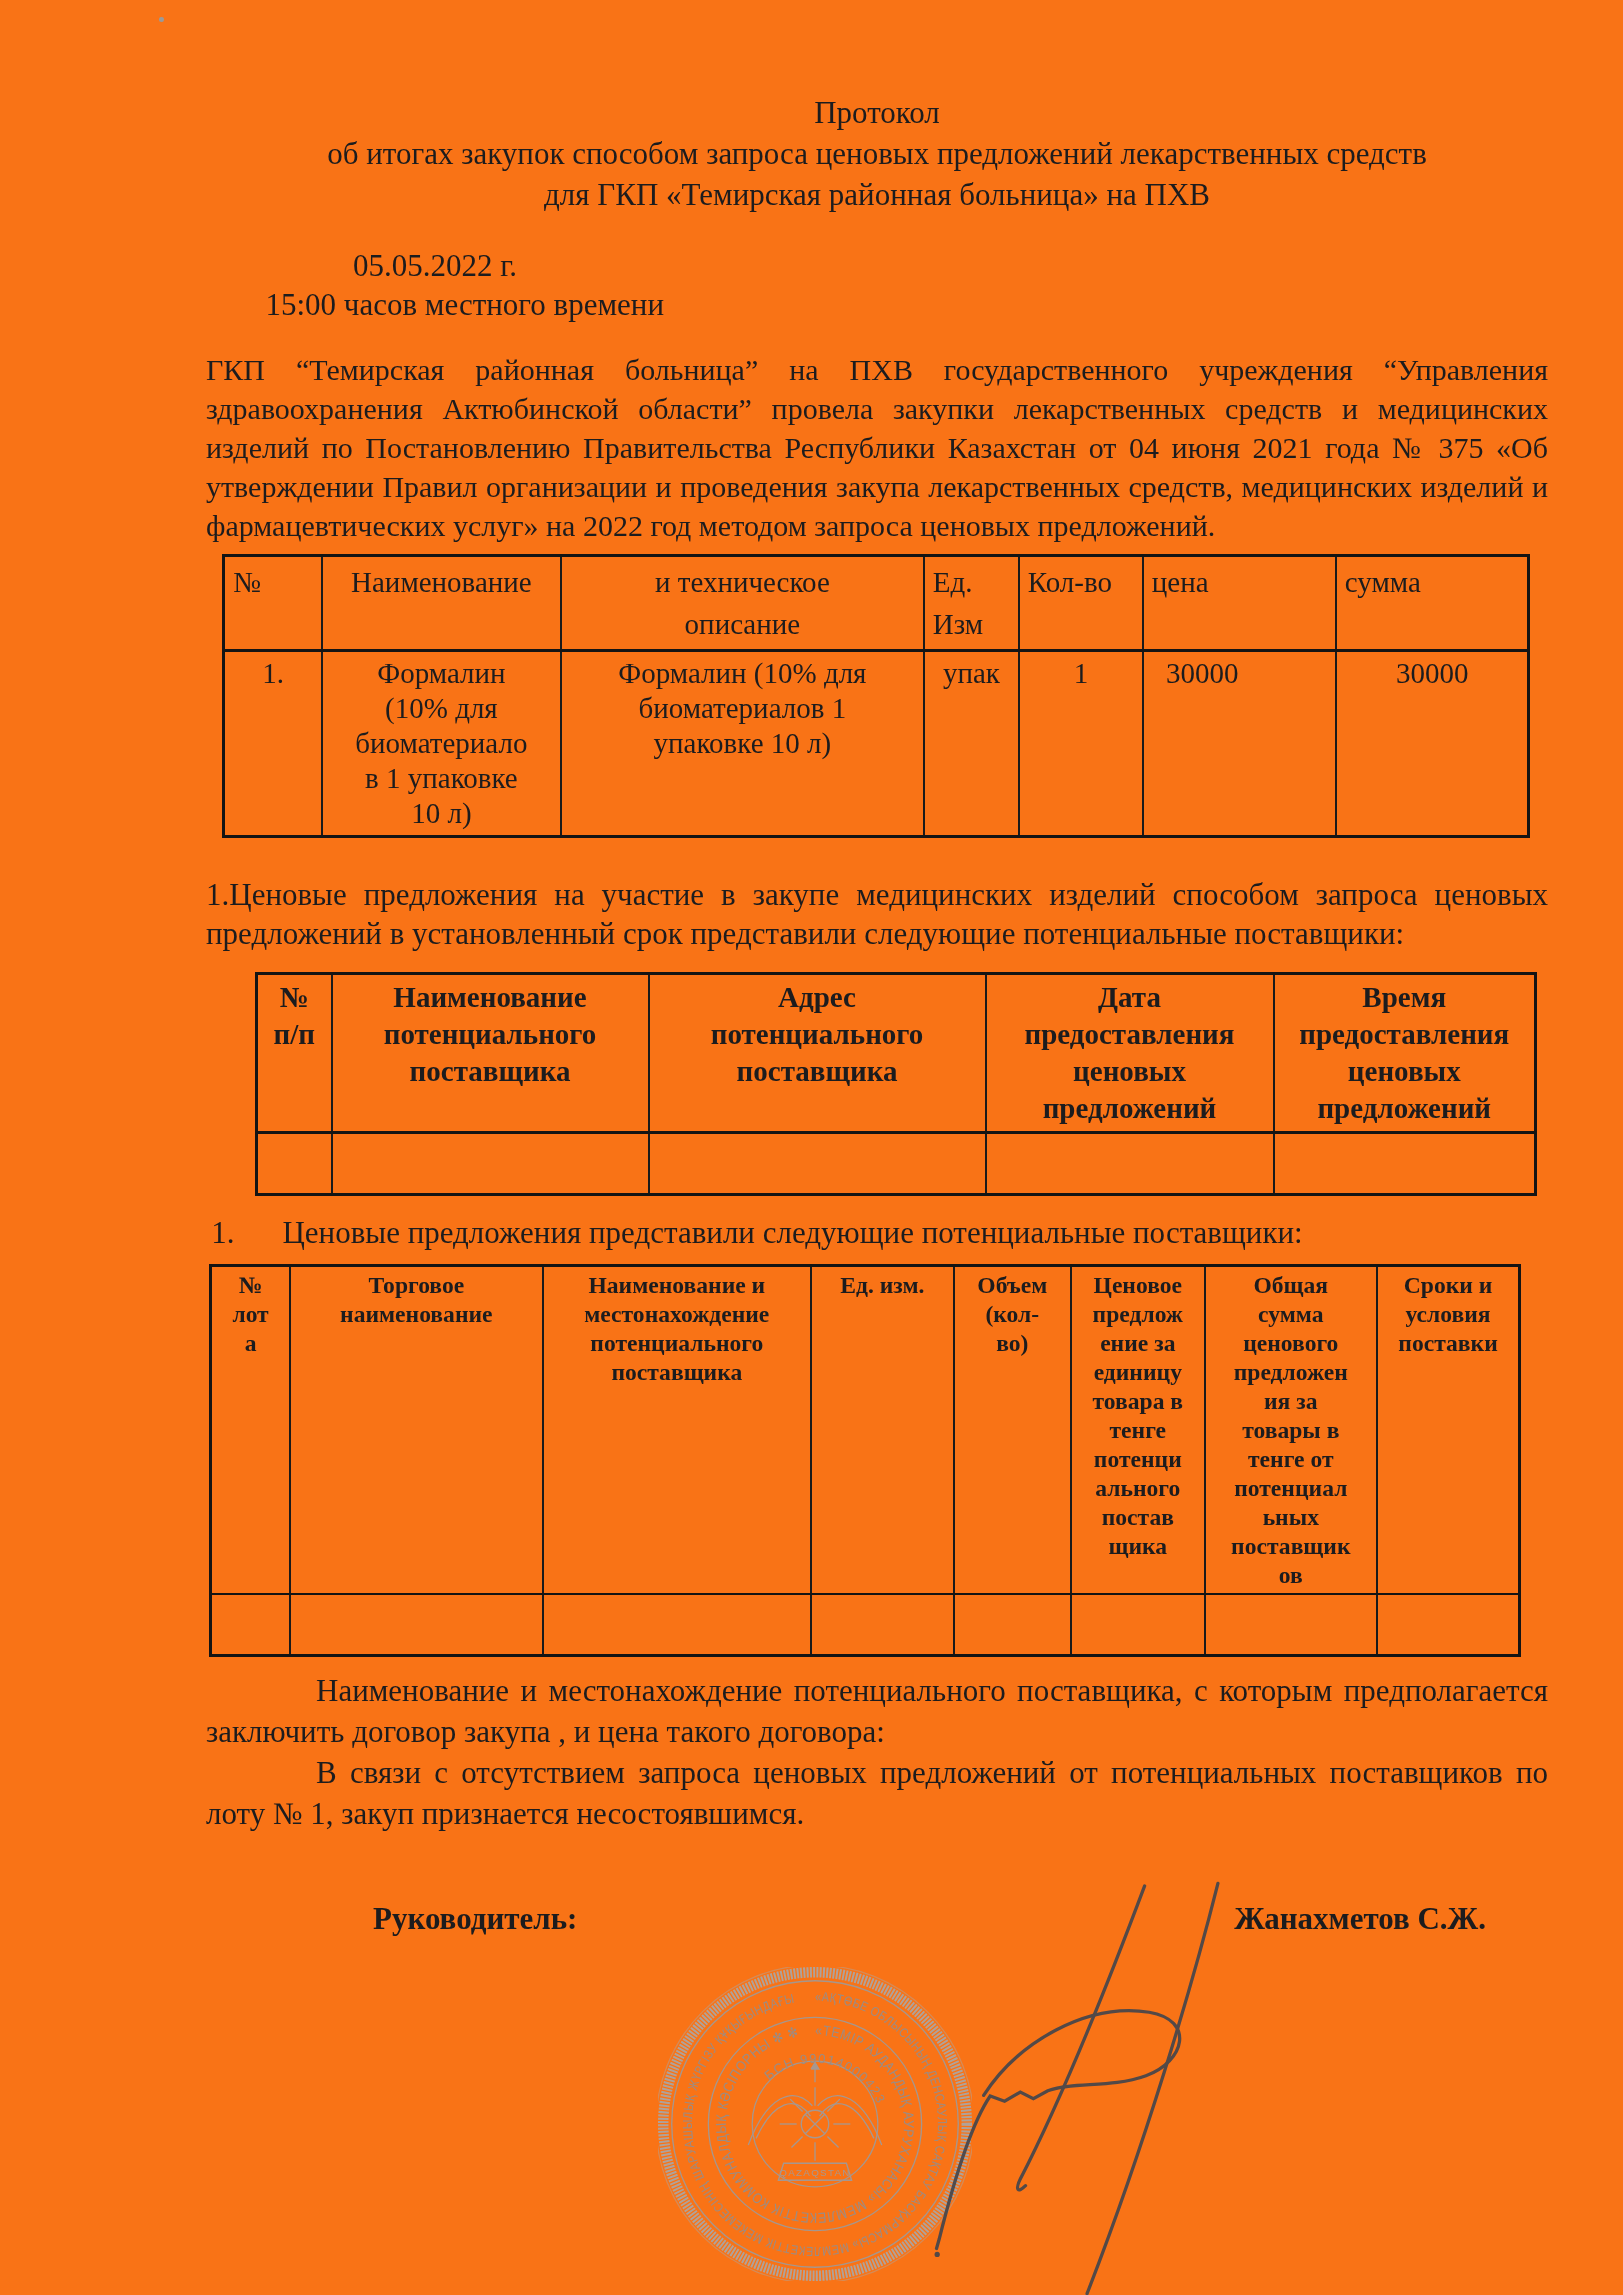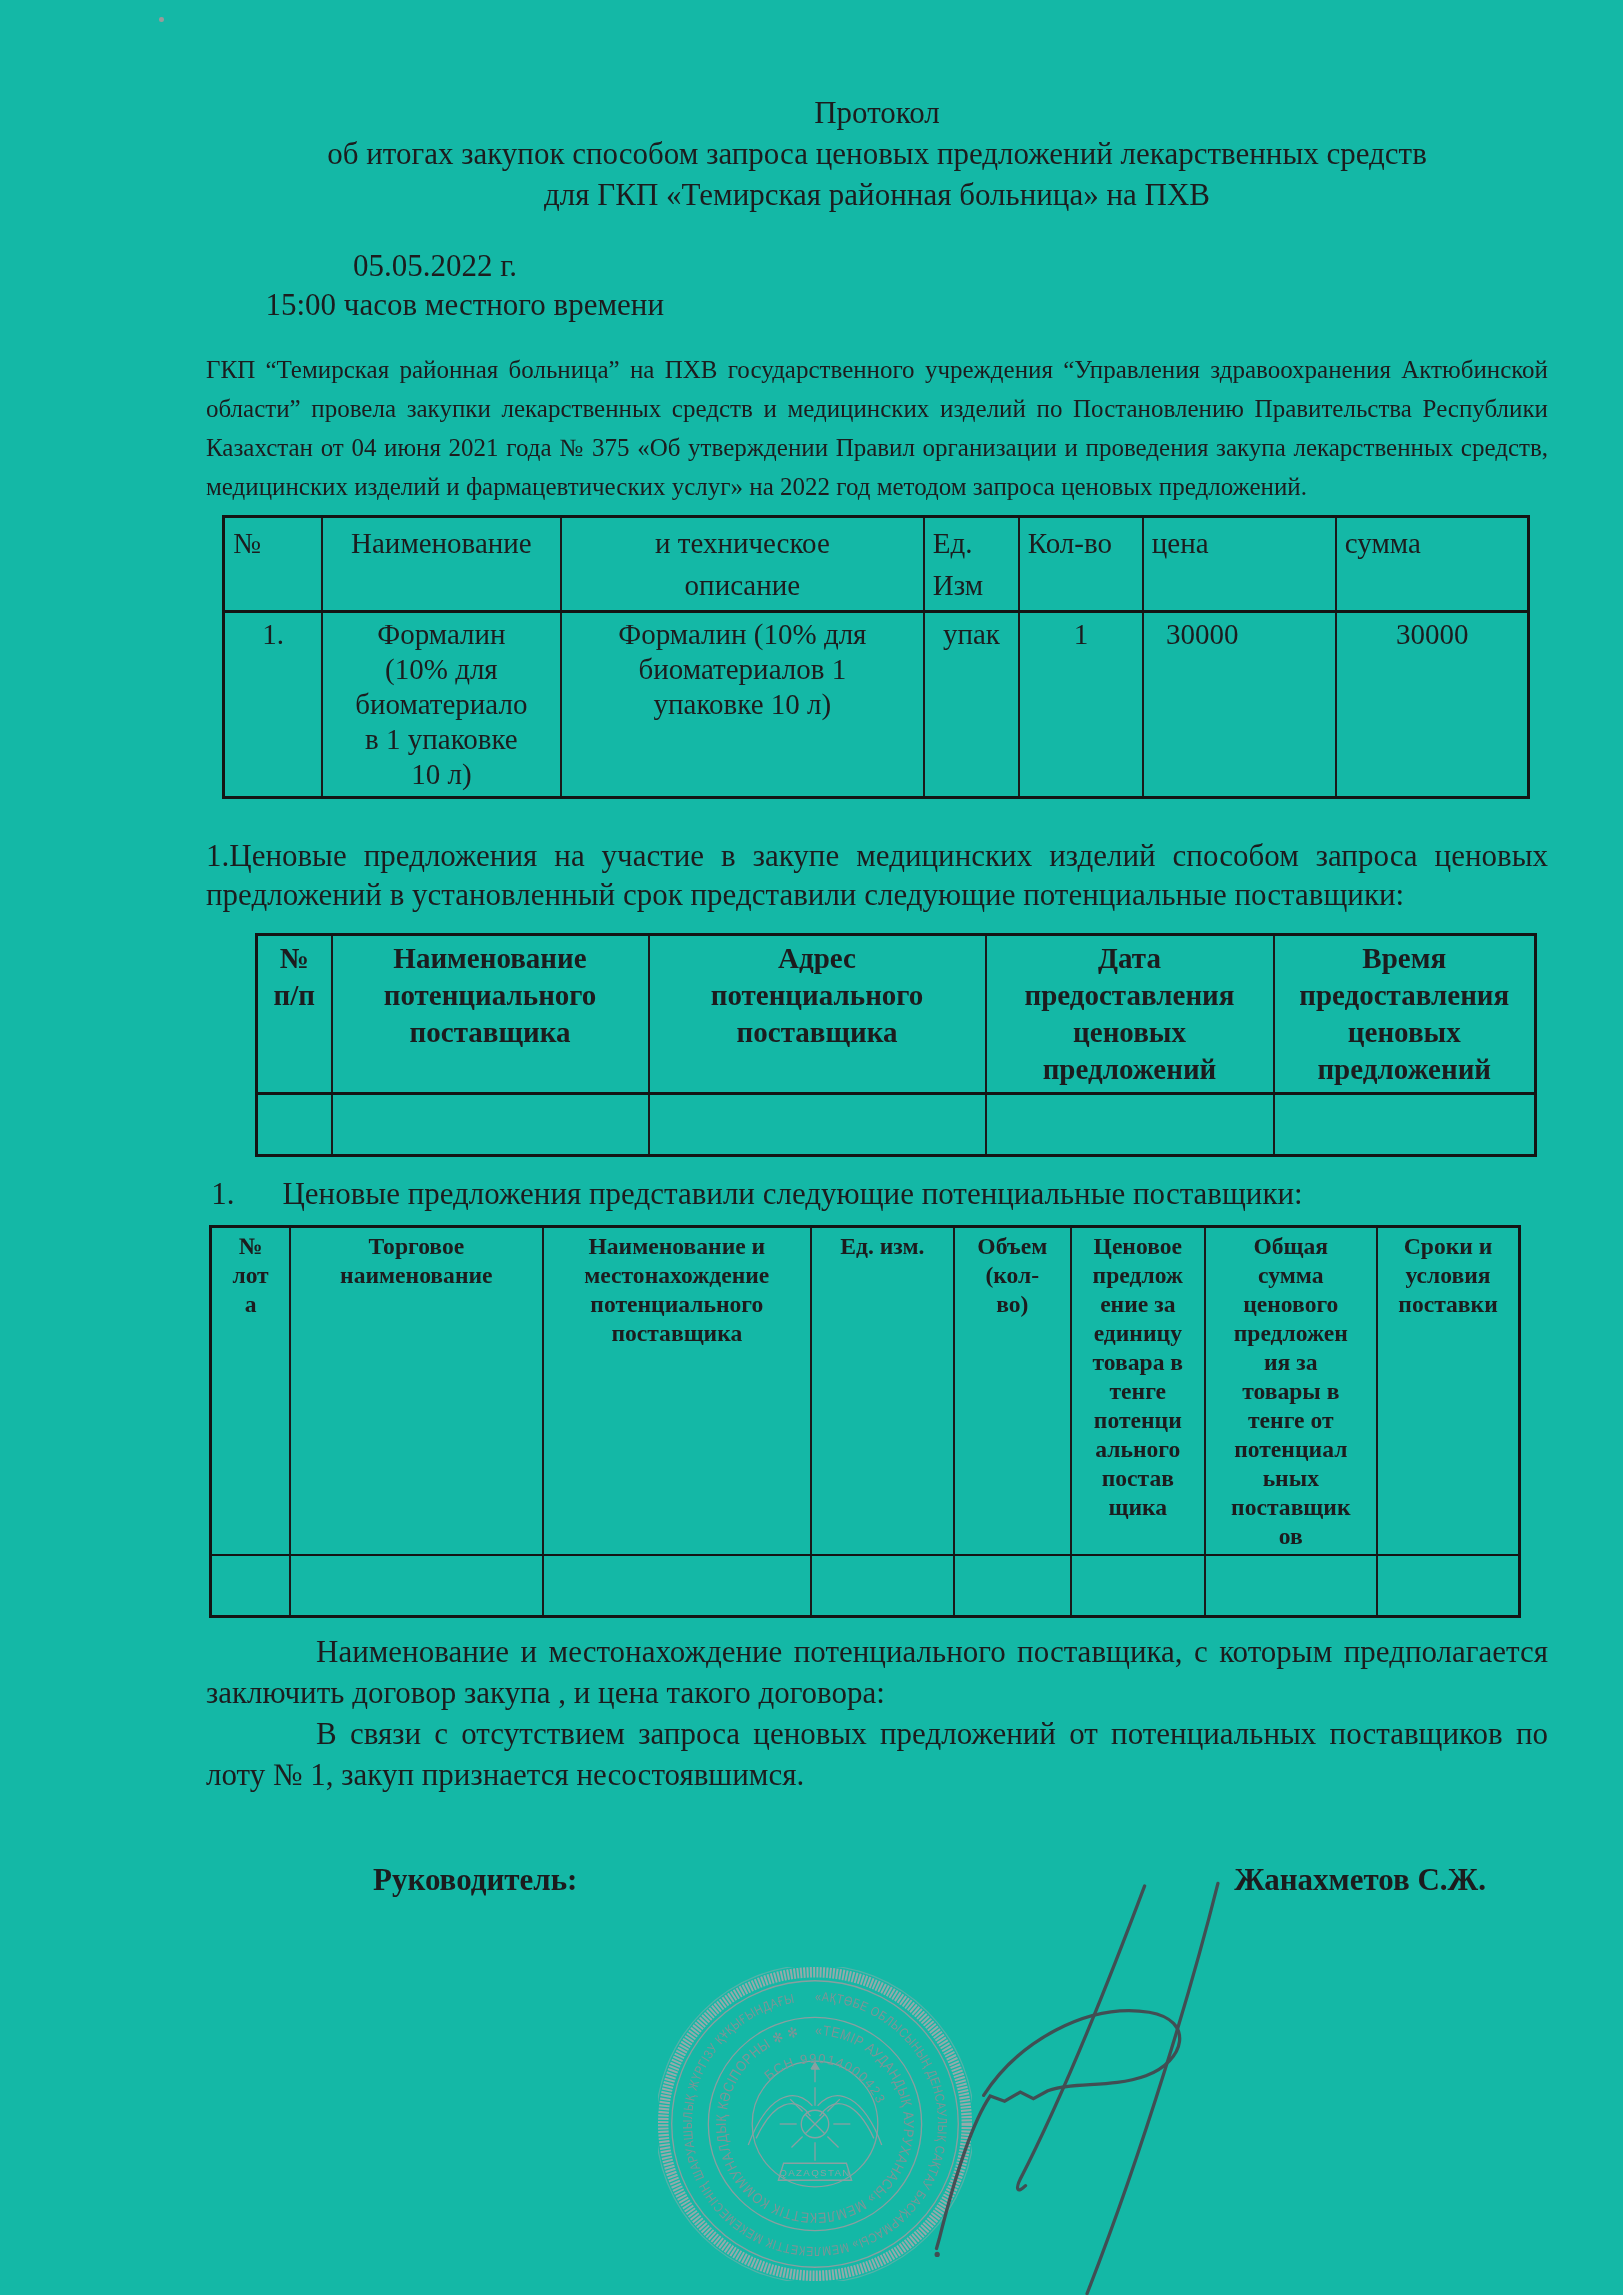--- a/index.html
+++ b/index.html
@@ -1,32 +1,32 @@
 <!DOCTYPE html>
 <html style="font-size:10.5px"><head>
 <meta charset="utf-8">
 <style>
   html,body{margin:0;padding:0;background:#8a8a8a;}
   .page{
-    position:relative;width:1623px;height:2295px;background:#14b8a6;
+    position:relative;width:1623px;height:2295px;background:#f97316;
     font-family:"Liberation Serif","DejaVu Serif",serif;color:#1c1c1e;
     overflow:hidden;margin:0 auto;
   }
   .content{position:absolute;left:206px;top:0;width:1342px;}
   .speck{position:absolute;left:159px;top:17px;width:4.6px;height:4.6px;border-radius:50%;background:#9a9a9a;}
 
   .title-block{margin-top:92px;text-align:center;font-size:31px;line-height:41px;}
   .title-block div{margin:0;}
 
   .meta-row{display:flex;justify-content:space-between;margin-top:31px;font-size:31px;line-height:39px;}
   .meta-right{width:458px;}
   .meta-date{text-align:center;}
   .meta-time{text-align:right;}
 
-  .intro{margin:26px 0 0 0;font-size:25px;line-height:39px;text-align:justify;}
+  .intro{margin:26px 0 0 0;font-size:30px;line-height:39px;text-align:justify;}
 
   .h-sec{margin:37px 0 0 0;font-size:31px;line-height:39px;text-align:justify;}
 
   table{border-collapse:collapse;table-layout:fixed;}
   td,th{border:2px solid #1a1a1a;vertical-align:top;padding:3.9px 7.9px;white-space:pre-line;overflow:hidden;}
 
   .t1{margin:9.2px 0 0 16.4px;width:1306px;font-size:29px;border:3.3px solid #141414;}
   .t1 th{font-weight:normal;line-height:42px;text-align:center;border-bottom:3.3px solid #141414;}
   .t1 td{line-height:35px;text-align:center;}
   .t1 .al{text-align:left;}

